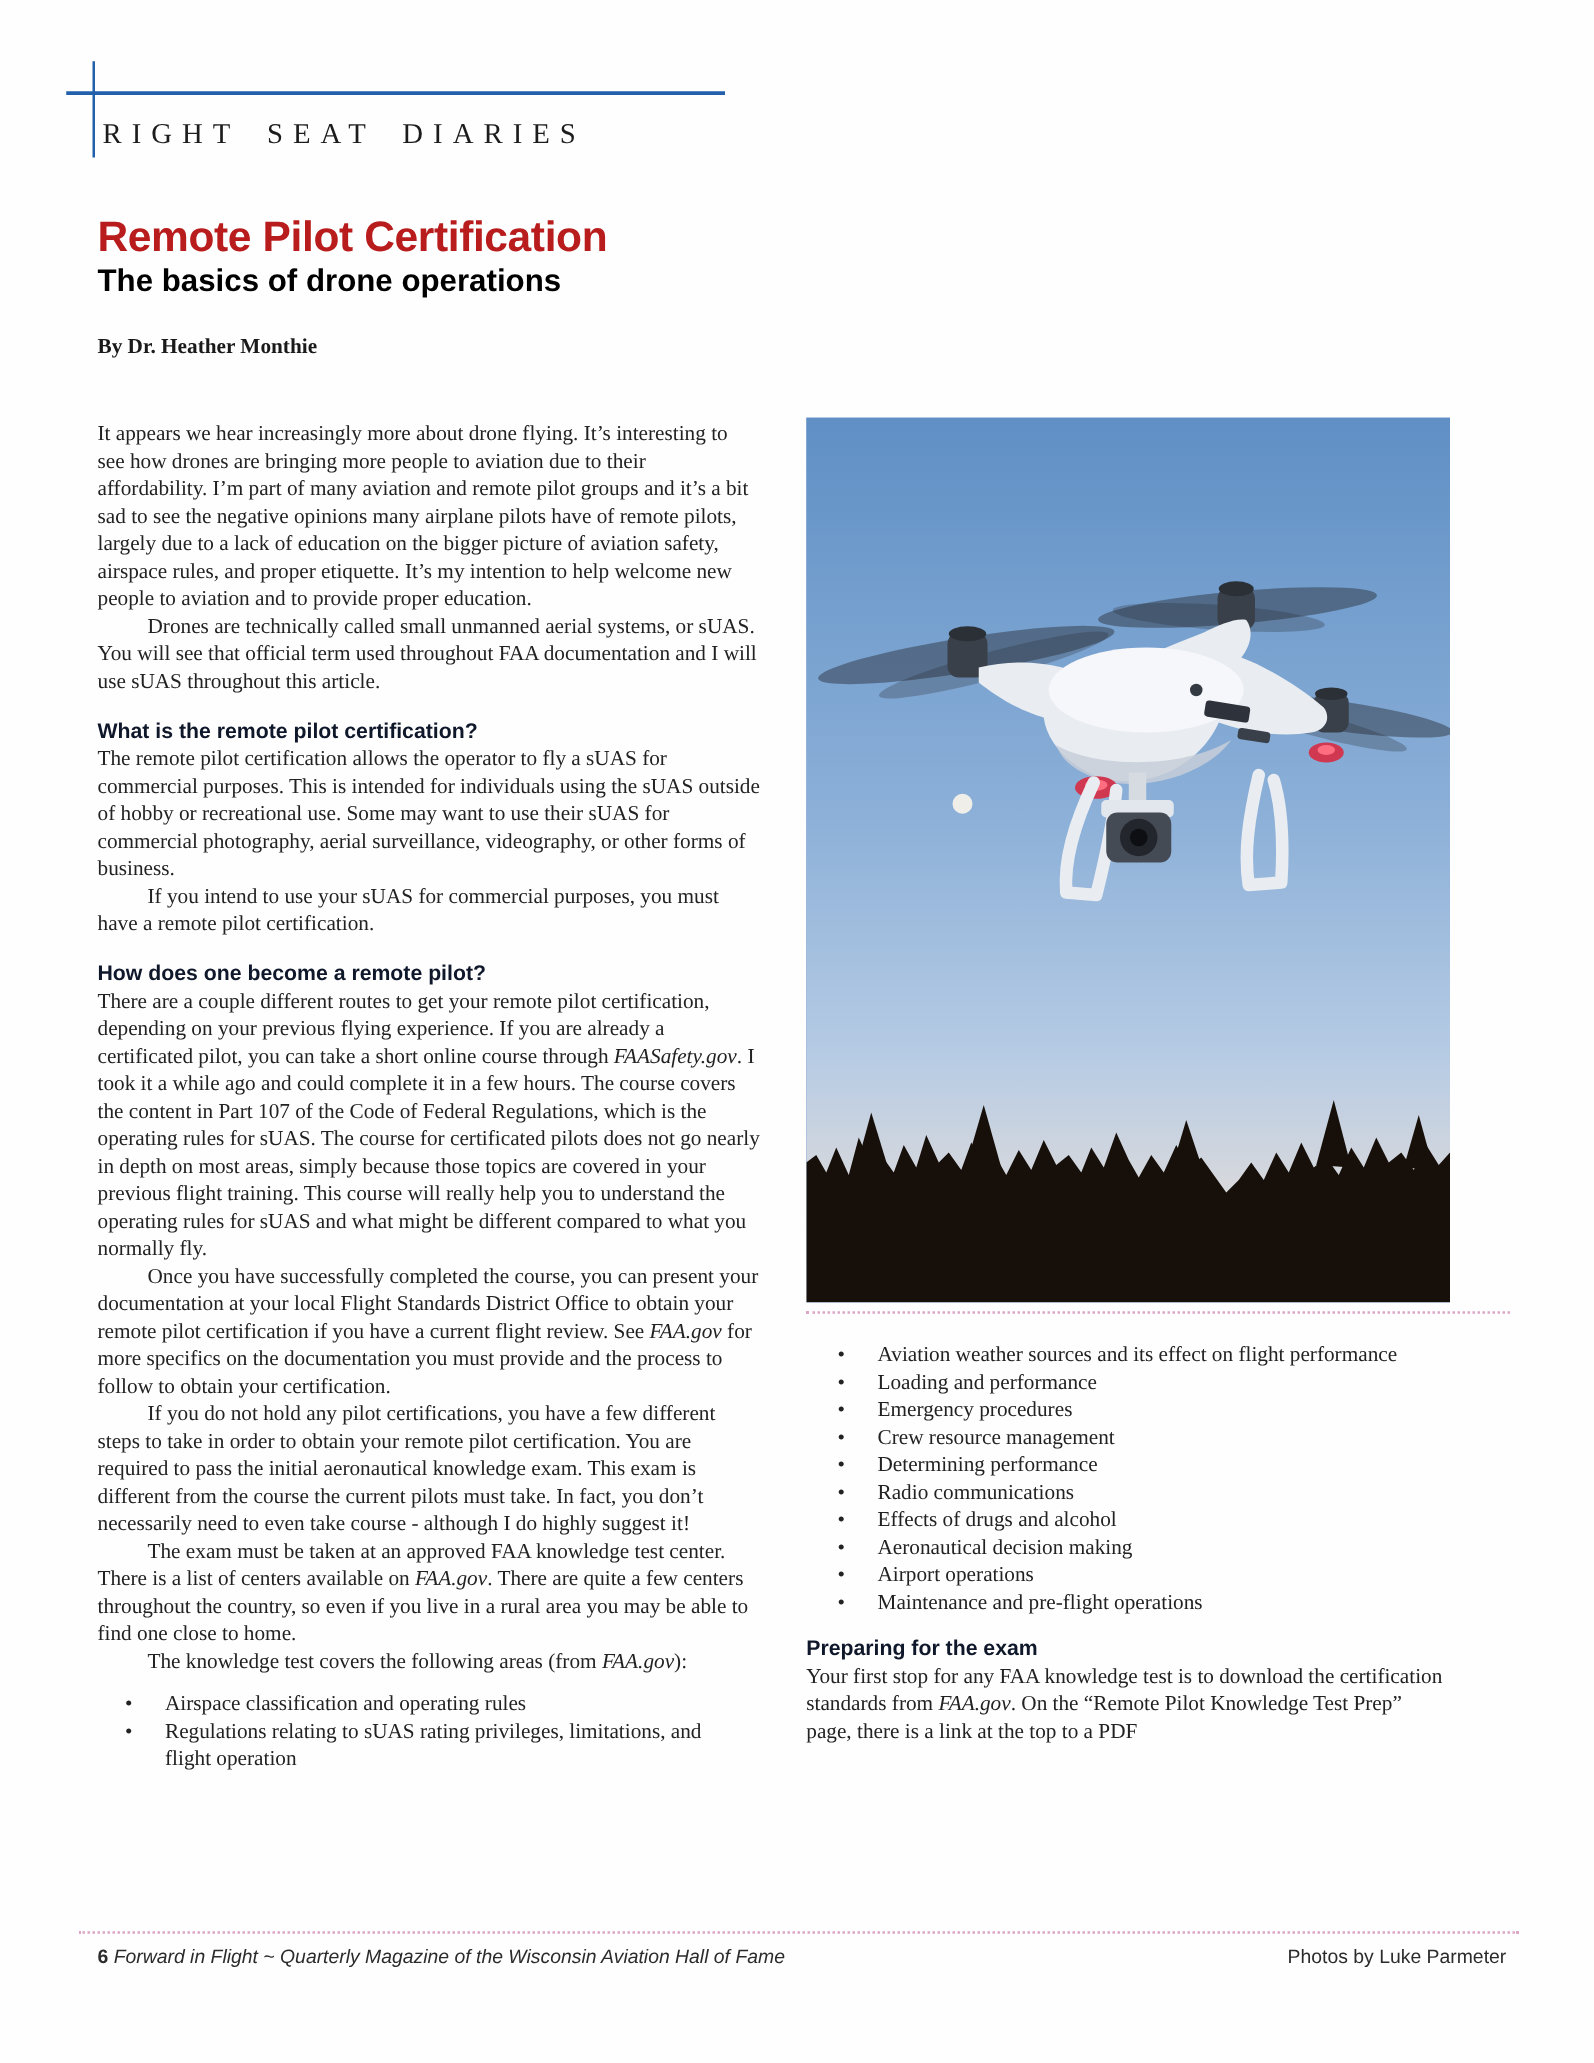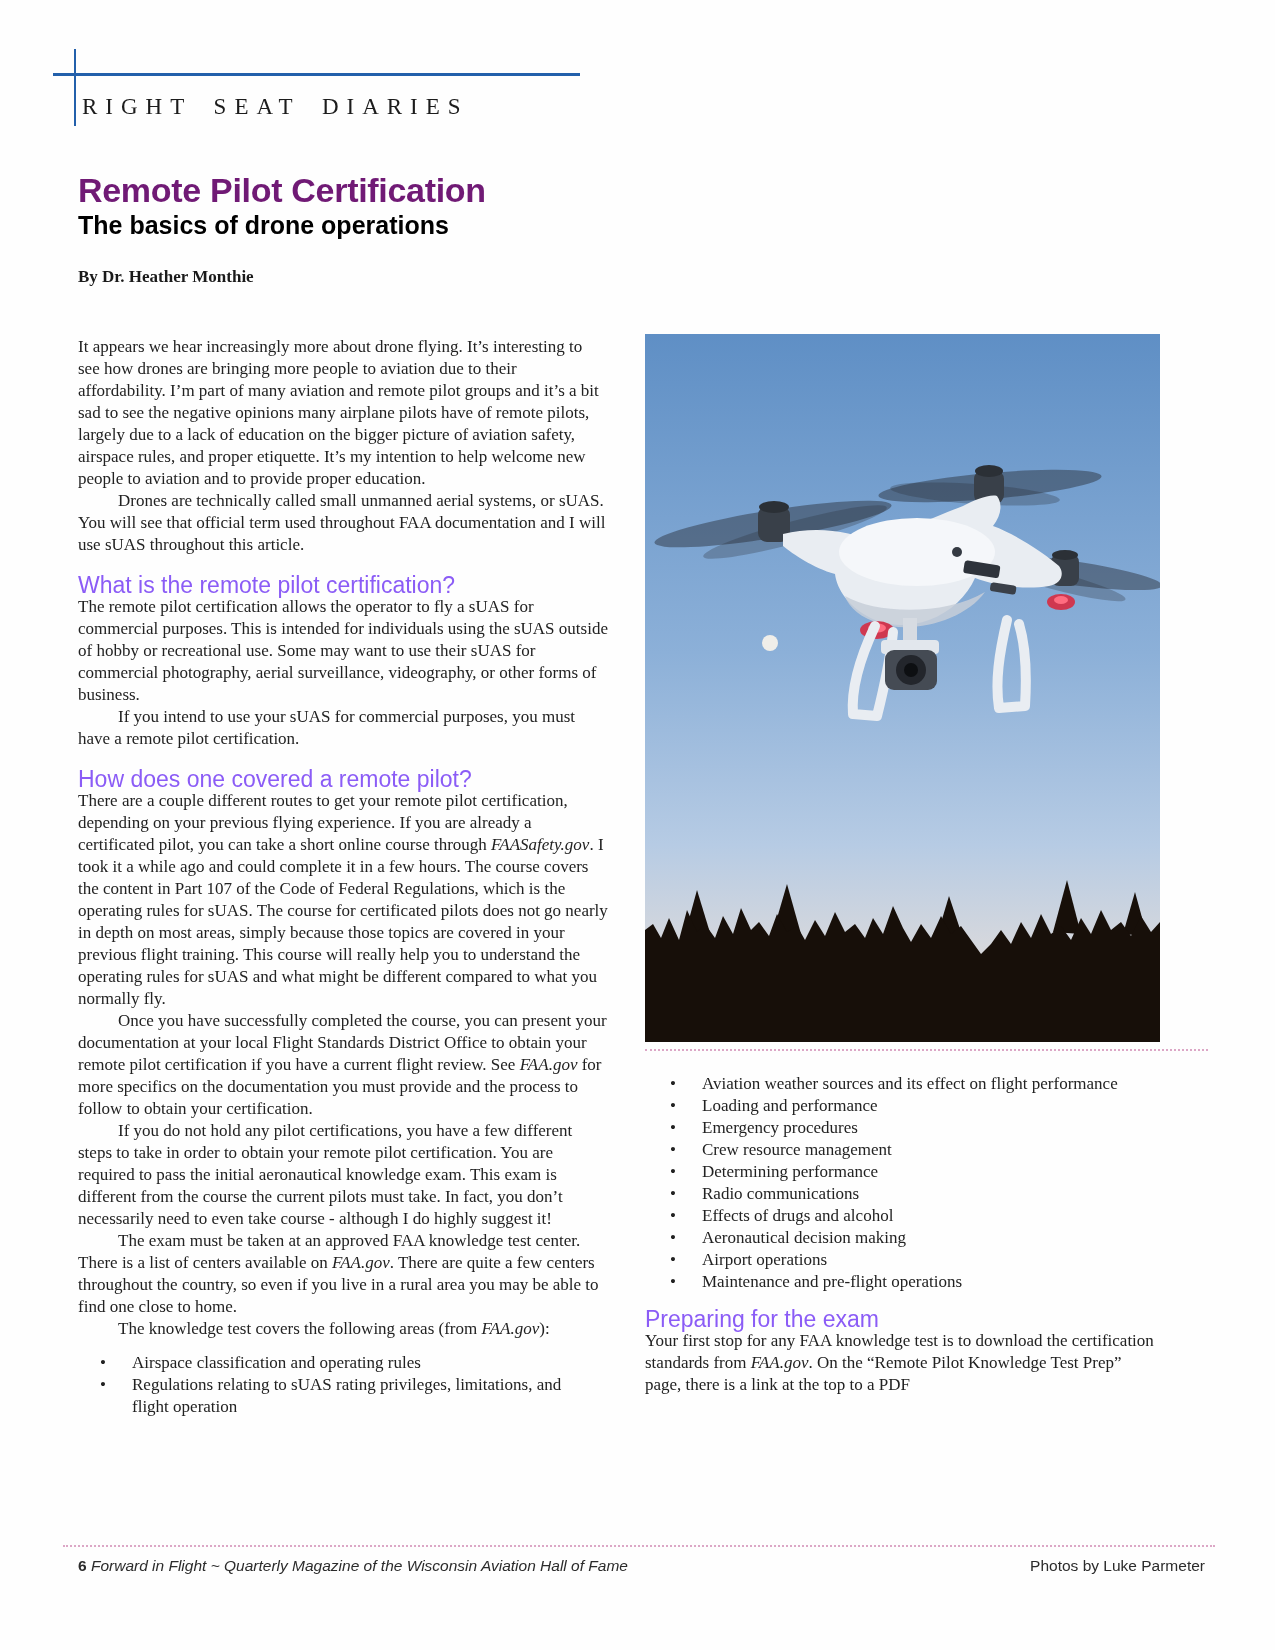--- a/index.html
+++ b/index.html
@@ -12,40 +12,40 @@
   .rule-v { position:absolute; left:74px; top:49px; width:2px; height:77px; }
   .kicker {
     position:absolute; left:82px; top:94px;
     font-family:"Liberation Serif", serif; font-size:23px; color:#1c1c1c;
     letter-spacing:8px; word-spacing:8px;
   }
   
   .title-block { position:absolute; left:78px; top:170px; }
   .title {
     font-family:"Liberation Sans", sans-serif; font-weight:bold;
-    font-size:34px; line-height:40px; color:#701a75; letter-spacing:-0.3px;
+    font-size:34px; line-height:40px; color:#b91c1c; letter-spacing:-0.3px;
   }
   .subtitle {
     font-family:"Liberation Sans", sans-serif; font-weight:bold;
     font-size:25px; line-height:30px; color:#000000;
   }
   .byline {
     position:absolute; left:78px; top:267px;
     font-family:Liberation Serif, serif; font-weight:bold; font-size:17px; color:#1a1a1a;
   }
   
   .col-left { position:absolute; left:78px; top:336px; width:530px;
     font-size:17px; line-height:22px; }
   .col-right { position:absolute; left:645px; top:334px; width:515px;
     font-size:17px; line-height:22px; }
   p { margin:0; }
   p.ind { text-indent:40px; }
   .sec-head {
-    font-family:"Liberation Sans", sans-serif; font-weight:normal;
-    font-size:23px; line-height:22px; margin:18px 0 0 0; color:#8b5cf6;
+    font-family:"Liberation Sans", sans-serif; font-weight:bold;
+    font-size:17px; line-height:22px; margin:18px 0 0 0; color:#0f172a;
   }
   ul.bullets { list-style:none; margin:12px; padding:0; }
   ul.bullets li { position:relative; padding-left:42px; }
   ul.bullets li::before { content:"\2022"; position:absolute; left:10px; }
   .col-right ul.bullets { margin-top:22px; }
   .col-right ul.bullets li { padding-left:45px; }
   .col-right ul.bullets li::before { left:13px; }
   
   .photo { position:relative; width:515px; height:708px; overflow:hidden; background:#7da3cf; }
   .photo svg { display:block; }
@@ -80,21 +80,21 @@
     <div class="subtitle">The basics of drone operations</div>
   </div>
   <div class="byline">By Dr. Heather Monthie</div>
 
   <div class="col-left">
     <p>It appears we hear increasingly more about drone flying. It’s interesting to see how drones are bringing more people to aviation due to their affordability. I’m part of many aviation and remote pilot groups and it’s a bit sad to see the negative opinions many airplane pilots have of remote pilots, largely due to a lack of education on the bigger picture of aviation safety, airspace rules, and proper etiquette. It’s my intention to help welcome new people to aviation and to provide proper education.</p>
     <p class="ind">Drones are technically called small unmanned aerial systems, or sUAS. You will see that official term used throughout FAA documentation and I will use sUAS throughout this article.</p>
     <h4 class="sec-head">What is the remote pilot certification?</h4>
     <p>The remote pilot certification allows the operator to fly a sUAS for commercial purposes. This is intended for individuals using the sUAS outside of hobby or recreational use. Some may want to use their sUAS for commercial photography, aerial surveillance, videography, or other forms of business.</p>
     <p class="ind">If you intend to use your sUAS for commercial purposes, you must have a remote pilot certification.</p>
-    <h4 class="sec-head">How does one covered a remote pilot?</h4>
+    <h4 class="sec-head">How does one become a remote pilot?</h4>
     <p>There are a couple different routes to get your remote pilot certification, depending on your previous flying experience. If you are already a certificated pilot, you can take a short online course through <i>FAASafety.gov</i>. I took it a while ago and could complete it in a few hours. The course covers the content in Part 107 of the Code of Federal Regulations, which is the operating rules for sUAS. The course for certificated pilots does not go nearly in depth on most areas, simply because those topics are covered in your previous flight training. This course will really help you to understand the operating rules for sUAS and what might be different compared to what you normally fly.</p>
     <p class="ind">Once you have successfully completed the course, you can present your documentation at your local Flight Standards District Office to obtain your remote pilot certification if you have a current flight review. See <i>FAA.gov</i> for more specifics on the documentation you must provide and the process to follow to obtain your certification.</p>
     <p class="ind">If you do not hold any pilot certifications, you have a few different steps to take in order to obtain your remote pilot certification. You are required to pass the initial aeronautical knowledge exam. This exam is different from the course the current pilots must take. In fact, you don’t necessarily need to even take course - although I do highly suggest it!</p>
     <p class="ind">The exam must be taken at an approved FAA knowledge test center. There is a list of centers available on <i>FAA.gov</i>. There are quite a few centers throughout the country, so even if you live in a rural area you may be able to find one close to home.</p>
     <p class="ind">The knowledge test covers the following areas (from <i>FAA.gov</i>):</p>
     <ul class="bullets">
       <li>Airspace classification and operating rules</li>
       <li>Regulations relating to sUAS rating privileges, limitations, and flight operation</li>
     </ul>
   </div>

